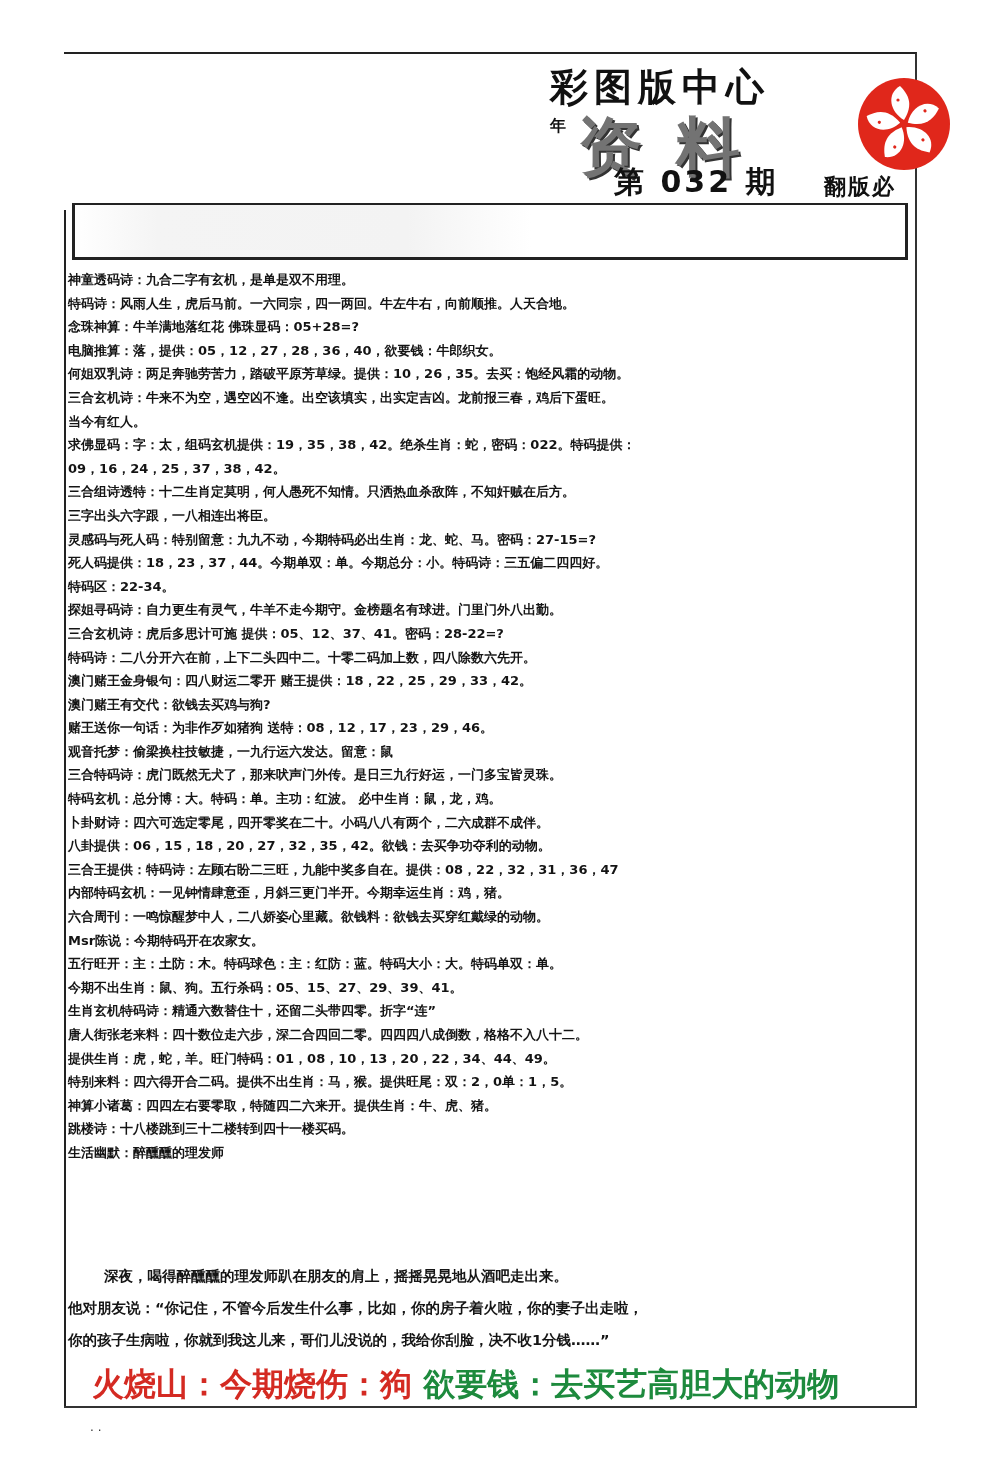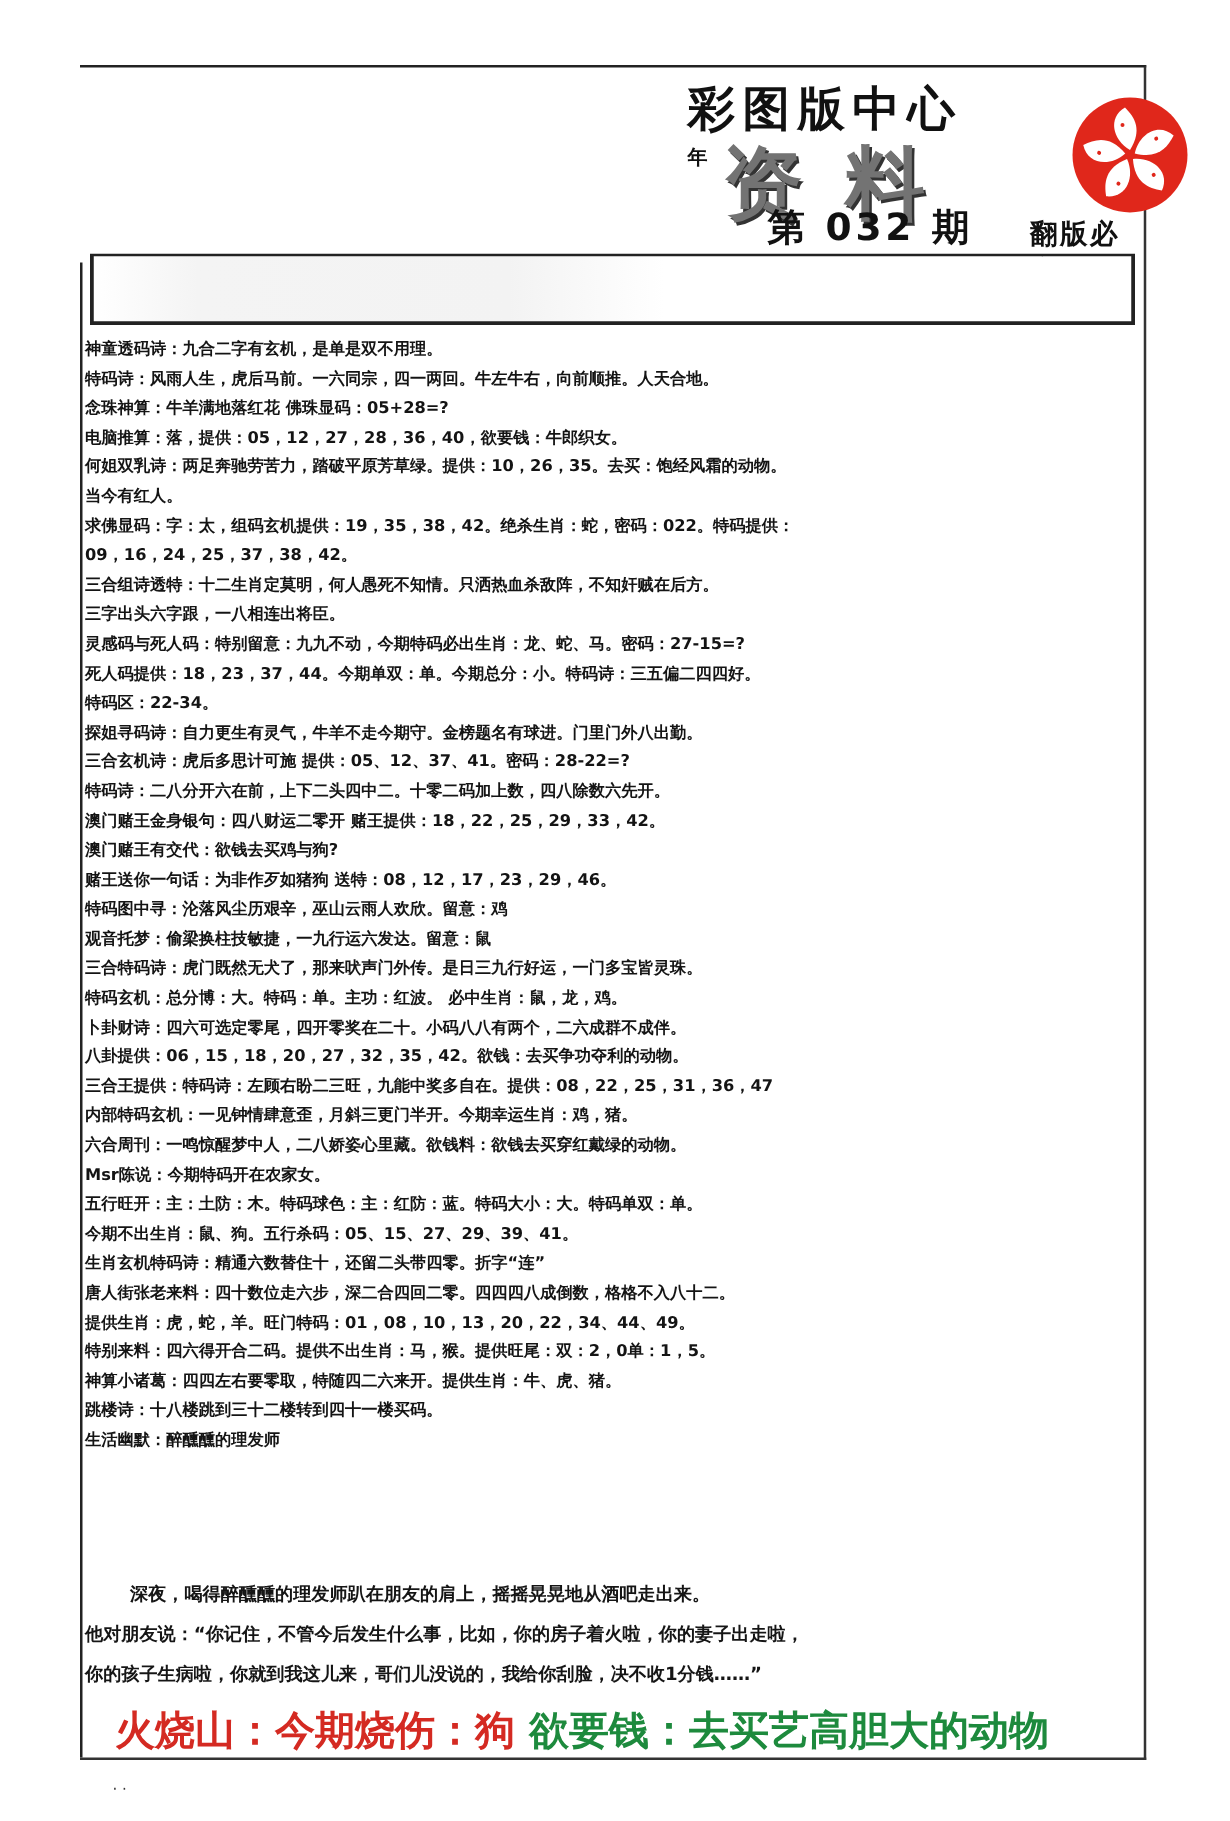--- a/index.html
+++ b/index.html
@@ -77,41 +77,41 @@
 </div>
 
 <div class="blank-box"></div>
 
 <div class="lines" id="lines-container">
     <div class="line"><span class="k">神童透码诗：</span><span class="v">九合二字有玄机，是单是双不用理。</span></div>
     <div class="line"><span class="k">特码诗：</span><span class="v">风雨人生，虎后马前。一六同宗，四一两回。牛左牛右，向前顺推。人天合地。</span></div>
     <div class="line"><span class="k">念珠神算：</span><span class="v">牛羊满地落红花 佛珠显码：05+28=?</span></div>
     <div class="line"><span class="k">电脑推算：</span><span class="v">落，提供：05，12，27，28，36，40，欲要钱：牛郎织女。</span></div>
     <div class="line"><span class="k">何姐双乳诗：</span><span class="v">两足奔驰劳苦力，踏破平原芳草绿。提供：10，26，35。去买：饱经风霜的动物。</span></div>
+    <div class="line"><span class="k">三合玄机诗：</span><span class="v">牛来不为空，遇空凶不逢。出空该填实，出实定吉凶。龙前报三春，鸡后下蛋旺。</span></div>
     <div class="line"><span class="k"></span><span class="v">当今有红人。</span></div>
     <div class="line"><span class="k">求佛显码：</span><span class="v">字：太，组码玄机提供：19，35，38，42。绝杀生肖：蛇，密码：022。特码提供：</span></div>
     <div class="line"><span class="k"></span><span class="v">09，16，24，25，37，38，42。</span></div>
     <div class="line"><span class="k">三合组诗透特：</span><span class="v">十二生肖定莫明，何人愚死不知情。只洒热血杀敌阵，不知奸贼在后方。</span></div>
     <div class="line"><span class="k"></span><span class="v">三字出头六字跟，一八相连出将臣。</span></div>
     <div class="line"><span class="k">灵感码与死人码：</span><span class="v">特别留意：九九不动，今期特码必出生肖：龙、蛇、马。密码：27-15=?</span></div>
     <div class="line"><span class="k">死人码提供：</span><span class="v">18，23，37，44。今期单双：单。今期总分：小。特码诗：三五偏二四四好。</span></div>
     <div class="line"><span class="k">特码区：</span><span class="v">22-34。</span></div>
     <div class="line"><span class="k">探姐寻码诗：</span><span class="v">自力更生有灵气，牛羊不走今期守。金榜题名有球进。门里门外八出勤。</span></div>
     <div class="line"><span class="k">三合玄机诗：</span><span class="v">虎后多思计可施 提供：05、12、37、41。密码：28-22=?</span></div>
     <div class="line"><span class="k">特码诗：</span><span class="v">二八分开六在前，上下二头四中二。十零二码加上数，四八除数六先开。</span></div>
     <div class="line"><span class="k">澳门赌王金身银句：</span><span class="v">四八财运二零开 赌王提供：18，22，25，29，33，42。</span></div>
     <div class="line"><span class="k">澳门赌王有交代：</span><span class="v">欲钱去买鸡与狗?</span></div>
     <div class="line"><span class="k">赌王送你一句话：</span><span class="v">为非作歹如猪狗 送特：08，12，17，23，29，46。</span></div>
-    <div class="line"><span class="k">特码图中寻：</span><span class="v">沦落风尘历艰辛，巫山云雨人欢欣。留意：鸡</span></div>
     <div class="line"><span class="k">观音托梦：</span><span class="v">偷梁换柱技敏捷，一九行运六发达。留意：鼠</span></div>
     <div class="line"><span class="k">三合特码诗：</span><span class="v">虎门既然无犬了，那来吠声门外传。是日三九行好运，一门多宝皆灵珠。</span></div>
     <div class="line"><span class="k">特码玄机：</span><span class="v">总分博：大。特码：单。主功：红波。  必中生肖：鼠，龙，鸡。</span></div>
     <div class="line"><span class="k">卜卦财诗：</span><span class="v">四六可选定零尾，四开零奖在二十。小码八八有两个，二六成群不成伴。</span></div>
     <div class="line"><span class="k">八卦提供：</span><span class="v">06，15，18，20，27，32，35，42。欲钱：去买争功夺利的动物。</span></div>
-    <div class="line"><span class="k">三合王提供：</span><span class="v">特码诗：左顾右盼二三旺，九能中奖多自在。提供：08，22，25，31，36，47</span></div>
+    <div class="line"><span class="k">三合王提供：</span><span class="v">特码诗：左顾右盼二三旺，九能中奖多自在。提供：08，22，32，31，36，47</span></div>
     <div class="line"><span class="k">内部特码玄机：</span><span class="v">一见钟情肆意歪，月斜三更门半开。今期幸运生肖：鸡，猪。</span></div>
     <div class="line"><span class="k">六合周刊：</span><span class="v">一鸣惊醒梦中人，二八娇姿心里藏。欲钱料：欲钱去买穿红戴绿的动物。</span></div>
     <div class="line"><span class="k">Msr陈说：</span><span class="v">今期特码开在农家女。</span></div>
     <div class="line"><span class="k">五行旺开：</span><span class="v">主：土防：木。特码球色：主：红防：蓝。特码大小：大。特码单双：单。</span></div>
     <div class="line"><span class="k">今期不出生肖：</span><span class="v">鼠、狗。五行杀码：05、15、27、29、39、41。</span></div>
     <div class="line"><span class="k">生肖玄机特码诗：</span><span class="v">精通六数替住十，还留二头带四零。折字“连”</span></div>
     <div class="line"><span class="k">唐人街张老来料：</span><span class="v">四十数位走六步，深二合四回二零。四四四八成倒数，格格不入八十二。</span></div>
     <div class="line"><span class="k">提供生肖：</span><span class="v">虎，蛇，羊。旺门特码：01，08，10，13，20，22，34、44、49。</span></div>
     <div class="line"><span class="k">特别来料：</span><span class="v">四六得开合二码。提供不出生肖：马，猴。提供旺尾：双：2，0单：1，5。</span></div>
     <div class="line"><span class="k">神算小诸葛：</span><span class="v">四四左右要零取，特随四二六来开。提供生肖：牛、虎、猪。</span></div>

